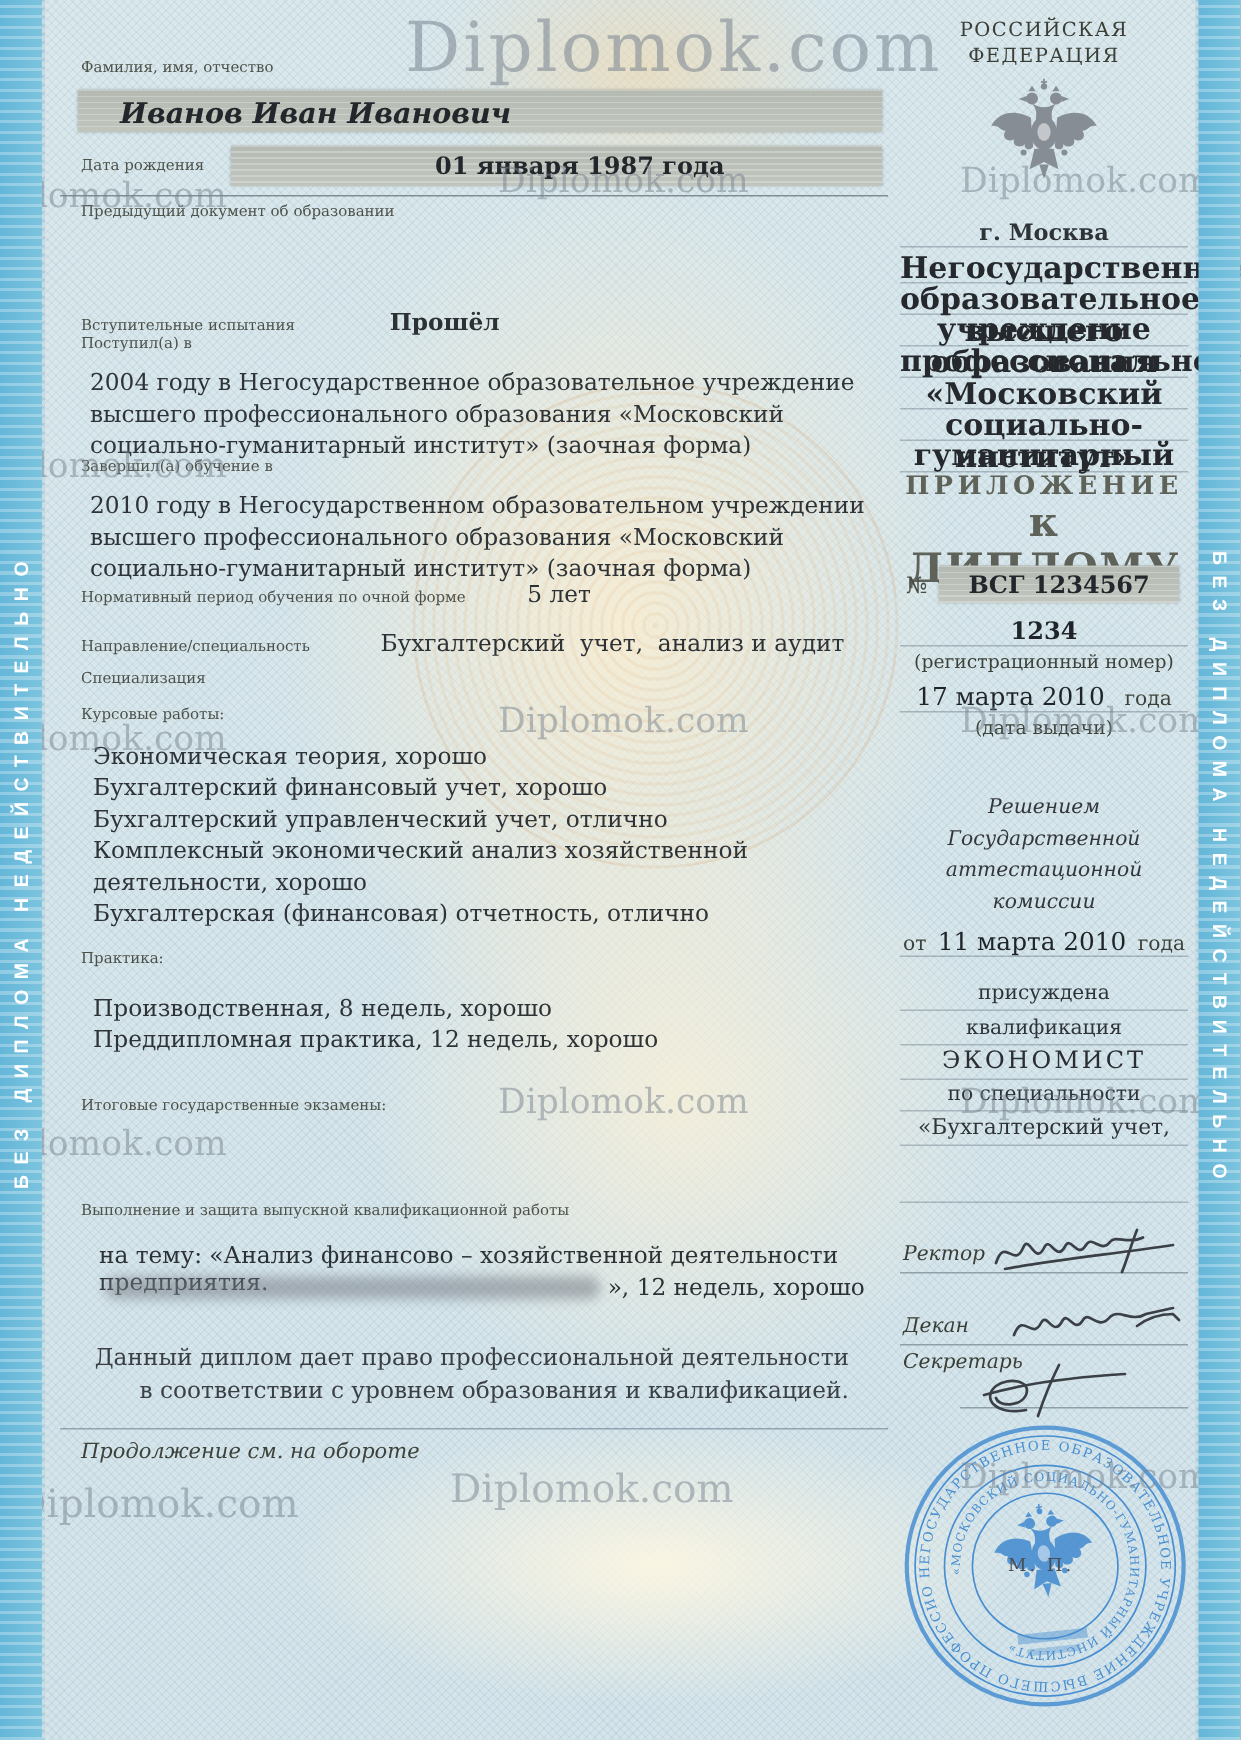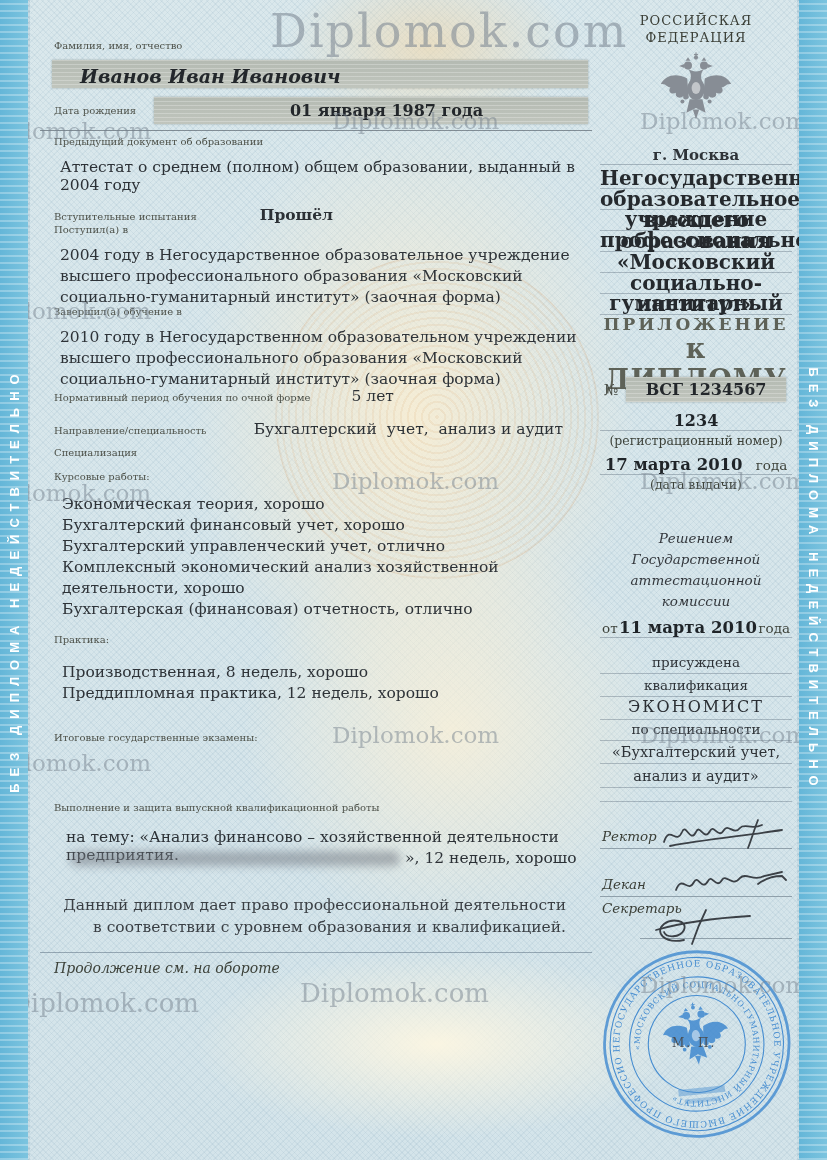--- a/index.html
+++ b/index.html
@@ -63,21 +63,21 @@
   .country{font-size:13px;letter-spacing:1px;color:#3a3e36;line-height:17px;font-weight:500;}
   .inst-line{font-size:20px;font-weight:bold;height:20px;line-height:20px;
     border-bottom:1px solid rgba(90,105,120,.38);color:#25292d;}
   .apx1{font-size:17px;letter-spacing:3px;color:#5e6258;font-weight:bold;
     font-family:"DejaVu Serif","Liberation Serif",serif;}
   .apx2{font-size:27px;letter-spacing:1px;color:#5e6258;font-weight:bold;}
   .numrow{display:flex;align-items:center;}
   .numrow .nsign{font-size:15px;color:#474b44;padding:0 8px 0 4px;flex:none;}
   .numbar{flex:1;height:25px;line-height:25px;font-size:16px;font-weight:bold;color:#23272b;margin-right:6px;}
   .caption{font-size:12.5px;color:#3c4139;}
-  .bdate{font-size:16.5px;font-weight:bold;color:#1f2428;}
+  .bdate{font-size:16.5px;font-weight:normal;color:#1f2428;}
   .suffix{font-size:13.5px;color:#3c4139;}
   .comm{font-style:italic;font-size:13.5px;line-height:21px;color:#33373c;}
   .fromrow{display:flex;align-items:baseline;padding:0 2px;}
   .aw{font-size:13.5px;height:21px;line-height:20px;border-bottom:1px solid rgba(90,105,120,.38);}
   .qual{font-size:16px;letter-spacing:2px;height:23px;line-height:21px;color:#2a2e33;
     border-bottom:1px solid rgba(90,105,120,.38);}
   .sigrow{position:absolute;left:0;right:0;height:42px;border-bottom:1px solid rgba(80,95,110,.5);}
   .sigrow .slabel{position:absolute;left:2px;bottom:4px;font-style:italic;font-size:13.5px;color:#3a3e36;text-align:left;}
   .sigrow svg{position:absolute;right:2px;bottom:-6px;}
   .sig{stroke:#3b4046;stroke-width:1.8;fill:none;stroke-linecap:round;}
@@ -144,21 +144,20 @@
 
   <div class="col-l">
     <div class="abs label" style="top:40px;left:14px">Фамилия, имя, отчество</div>
     <div class="name-bar grabar">Иванов Иван Иванович</div>
     <div class="birth-row">
       <span class="label">Дата рождения</span>
       <span class="birth-bar grabar">01 января 1987 года</span>
     </div>
     <div class="divider"></div>
     <div class="abs label" style="top:136px;left:14px">Предыдущий документ об образовании</div>
-    <div class="abs val" style="top:158px;left:20px">Аттестат о среднем (полном) общем образовании, выданный в 2004 году</div>
 
     <div class="abs" style="top:205px;left:14px">
       <span class="label">Вступительные испытания</span>
       <span class="val" style="font-weight:bold;margin-left:58px">Прошёл</span>
     </div>
     <div class="abs label" style="top:224px;left:14px">Поступил(а) в</div>
     <div class="abs par" style="top:245px;left:20px;width:528px">2004 году в Негосударственное образовательное учреждение высшего профессионального образования «Московский социально-гуманитарный институт» (заочная форма)</div>
     <div class="abs label" style="top:306px;left:14px">Завершил(а) обучение в</div>
     <div class="abs par" style="top:327px;left:20px;width:528px">2010 году в Негосударственном образовательном учреждении высшего профессионального образования «Московский социально-гуманитарный институт» (заочная форма)</div>
 
@@ -253,21 +252,20 @@
       <span class="suffix">от</span>
       <span class="bdate" style="flex:1">11 марта 2010</span>
       <span class="suffix">года</span>
     </div>
 
     <div class="abs aw" style="top:652px">присуждена</div>
     <div class="abs qual" style="top:696px">ЭКОНОМИСТ</div>
     <div class="abs aw" style="top:675px">квалификация</div>
     <div class="abs aw" style="top:719px">по специальности</div>
     <div class="abs aw" style="top:742px;font-size:14.5px">«Бухгалтерский учет,</div>
-    <div class="abs aw" style="top:766px;font-size:14.5px">анализ и аудит»</div>
     <div class="abs" style="top:800px;border-bottom:1px solid rgba(90,105,120,.38);height:1px"></div>
 
     <div class="sigrow" style="top:806px">
       <span class="slabel">Ректор</span>
       <svg width="132" height="36" viewBox="0 0 132 36">
         <path class="sig" d="M6,24 C12,6 18,28 24,14 C28,4 32,26 38,14 C42,5 46,24 52,13 C56,5 60,22 66,12 C70,5 76,18 82,10 C86,5 94,12 104,7"></path>
         <path class="sig" d="M12,28 C44,22 84,18 124,12"></path>
         <path class="sig" d="M100,2 C96,12 94,20 90,30"></path>
       </svg>
     </div>

